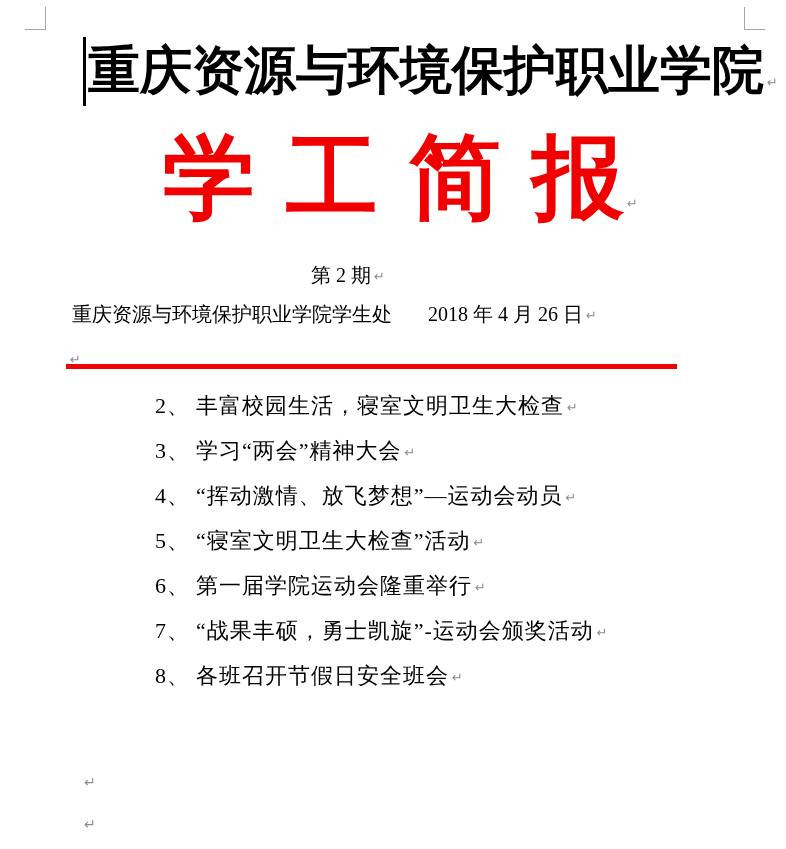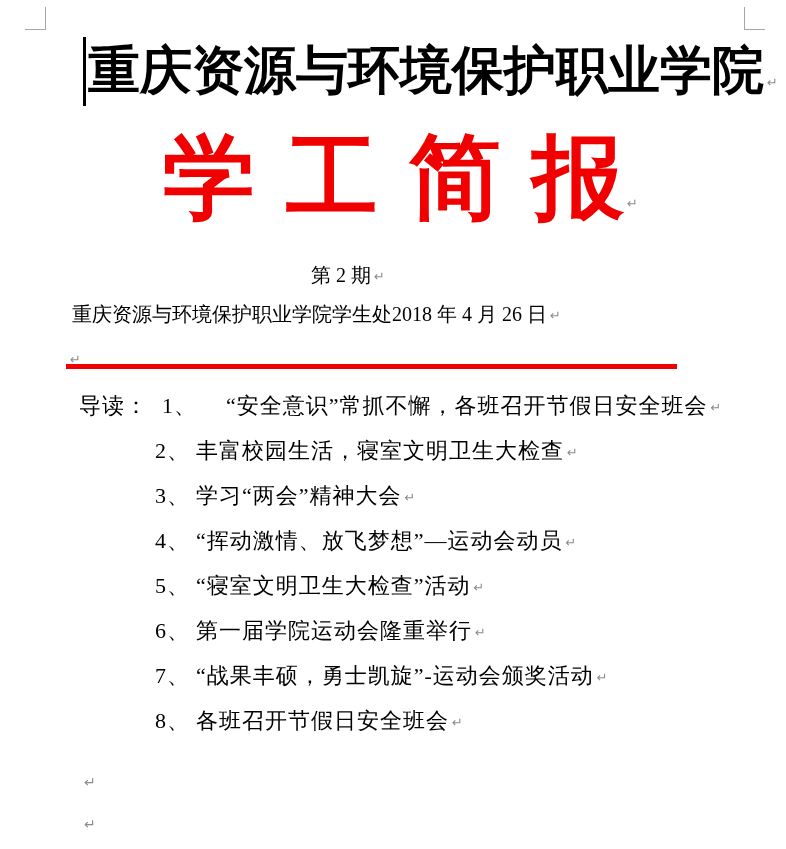--- a/index.html
+++ b/index.html
@@ -82,21 +82,21 @@
   }
   
   .publine {
     position: absolute;
     left: 72px;
     top: 299px;
     font-size: 20px;
     line-height: 30px;
     white-space: nowrap;
   }
-  .publine .pubdate { }
+  .publine .pubdate { margin-left: 36px; }
   
   .red-rule {
     position: absolute;
     left: 66px;
     top: 364px;
     width: 611px;
     height: 5px;
     background: var(--accent-red, #f00000);
   }
   
@@ -143,21 +143,20 @@
   <div class="red-title"><span class="txt">学 工 简 报</span><span class="pmark">↵</span></div>
 
   <div class="issue"><span>第 2 期</span><span class="pmark">↵</span></div>
 
   <div class="publine"><span class="publisher">重庆资源与环境保护职业学院学生处</span><span class="pubdate">2018 年 4 月 26 日</span><span class="pmark">↵</span></div>
 
   <span class="pmark abs rule-mark">↵</span>
   <div class="red-rule"></div>
 
   <div class="digest">
-    <div class="drow first"><span class="dlabel">导读：</span><span class="dnum">1、</span><span class="dtext">　“安全意识”常抓不懈，各班召开节假日安全班会</span><span class="pmark">↵</span></div>
     <div class="drow indent"><span class="dnum">2、</span><span class="dtext">丰富校园生活，寝室文明卫生大检查</span><span class="pmark">↵</span></div>
     <div class="drow indent"><span class="dnum">3、</span><span class="dtext">学习“两会”精神大会</span><span class="pmark">↵</span></div>
     <div class="drow indent"><span class="dnum">4、</span><span class="dtext">“挥动激情、放飞梦想”—运动会动员</span><span class="pmark">↵</span></div>
     <div class="drow indent"><span class="dnum">5、</span><span class="dtext">“寝室文明卫生大检查”活动</span><span class="pmark">↵</span></div>
     <div class="drow indent"><span class="dnum">6、</span><span class="dtext">第一届学院运动会隆重举行</span><span class="pmark">↵</span></div>
     <div class="drow indent"><span class="dnum">7、</span><span class="dtext">“战果丰硕，勇士凯旋”-运动会颁奖活动</span><span class="pmark">↵</span></div>
     <div class="drow indent"><span class="dnum">8、</span><span class="dtext">各班召开节假日安全班会</span><span class="pmark">↵</span></div>
   </div>
 
   <span class="pmark abs tail-1">↵</span>

